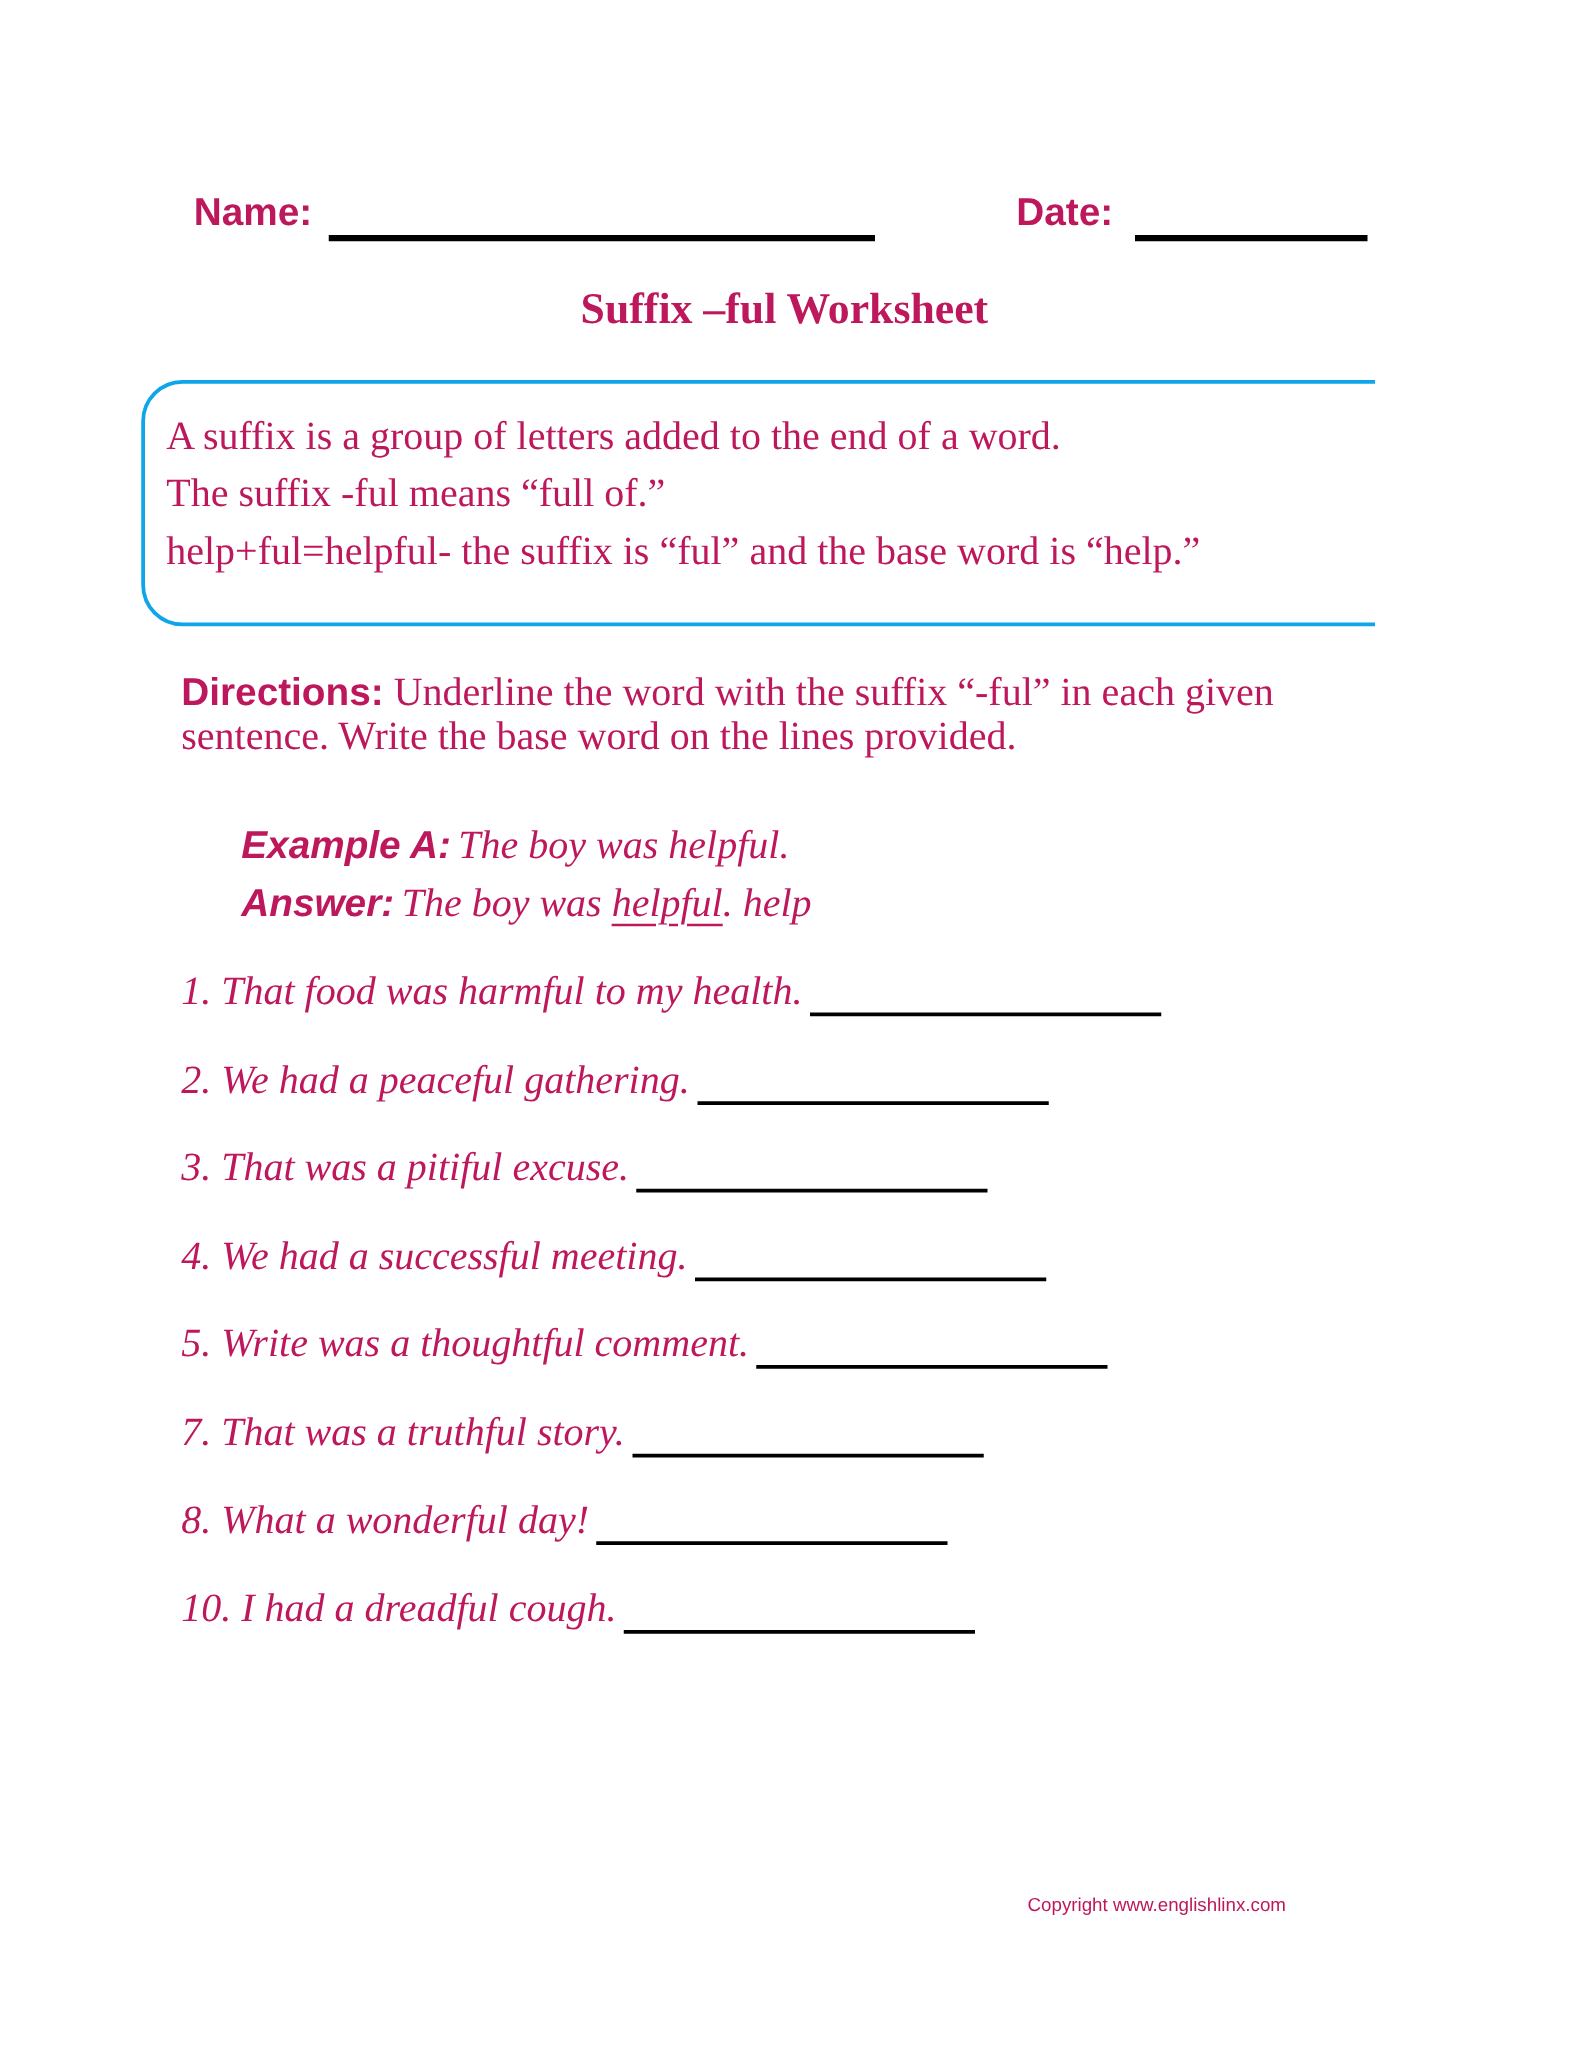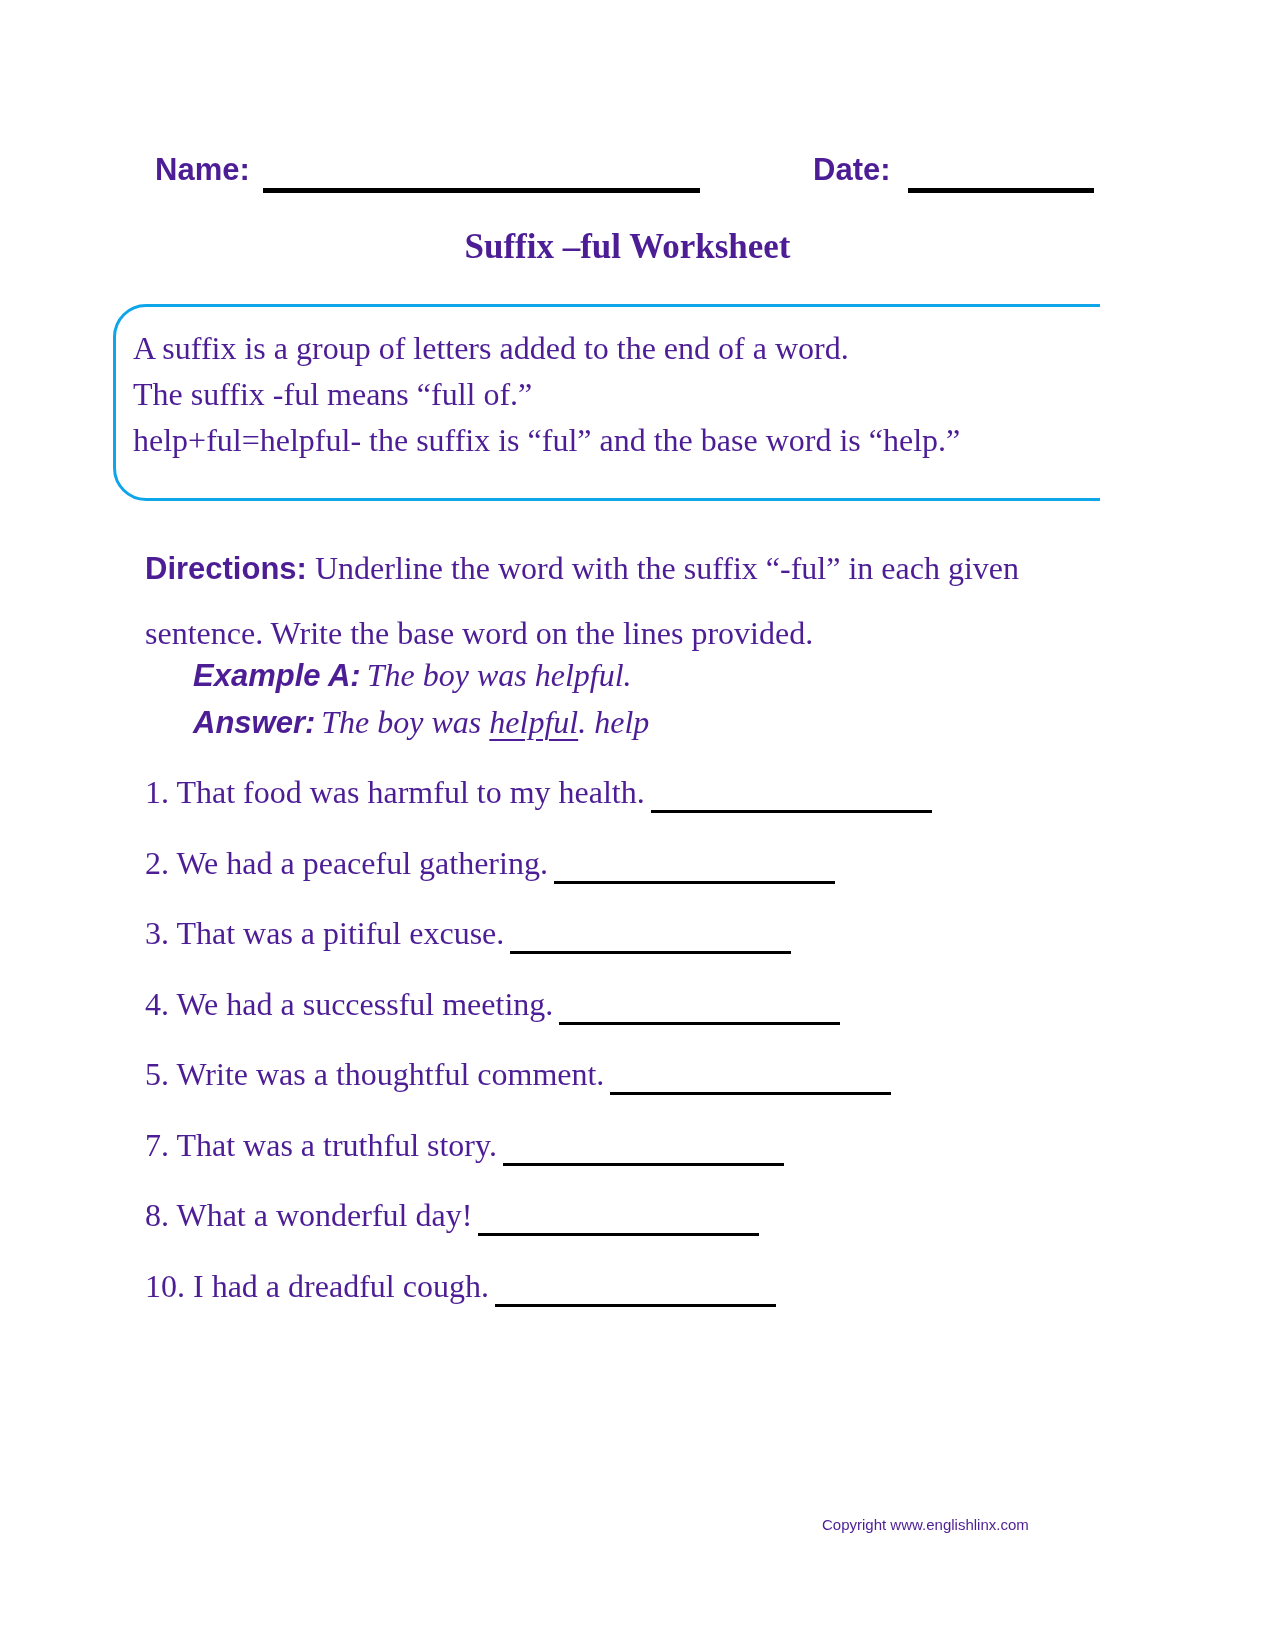--- a/index.html
+++ b/index.html
@@ -2,21 +2,21 @@
 <html><head>
 <meta charset="utf-8">
 <style>
   * { margin: 0; padding: 0; box-sizing: border-box; }
   html, body { background: #ffffff; }
   body { width: 1275px; height: 1650px; }
   .page {
     position: relative;
     width: 1100px; height: 1650px;
     background: #ffffff;
-    color: #4c1d95;
+    color: #be185d;
     font-family: "Liberation Serif", serif;
     overflow: hidden;
   }
   .hdr-label {
     position: absolute;
     font-family: "Liberation Sans", sans-serif;
     font-weight: bold;
     font-size: 31px;
   }
   .name-label { left: 155px; top: 152px; }
@@ -39,21 +39,21 @@
     border-radius: 33px;
     padding: 18px 20px 0 17px;
     font-size: 32px;
     line-height: 46px;
   }
   .directions {
     position: absolute;
     left: 145px; top: 536px;
     width: 885px;
     font-size: 32px;
-    line-height: 64px;
+    line-height: 35px;
   }
   .dir-label {
     font-family: "Liberation Sans", sans-serif;
     font-weight: bold;
     font-size: 31px;
   }
   .example {
     position: absolute;
     left: 145px; top: 652px;
     font-size: 32px;
@@ -70,20 +70,21 @@
   }
   .underlined {
     text-decoration: underline;
     text-decoration-thickness: 2px;
     text-underline-offset: 6px;
   }
   .questions {
     position: absolute;
     left: 145px; top: 776px;
     width: 1060px;
+    font-style: italic;
   }
   .q-row {
     height: 70.5px;
     font-size: 32px;
     line-height: 33px;
     white-space: nowrap;
   }
   .blank {
     display: inline-block;
     width: 281px;

